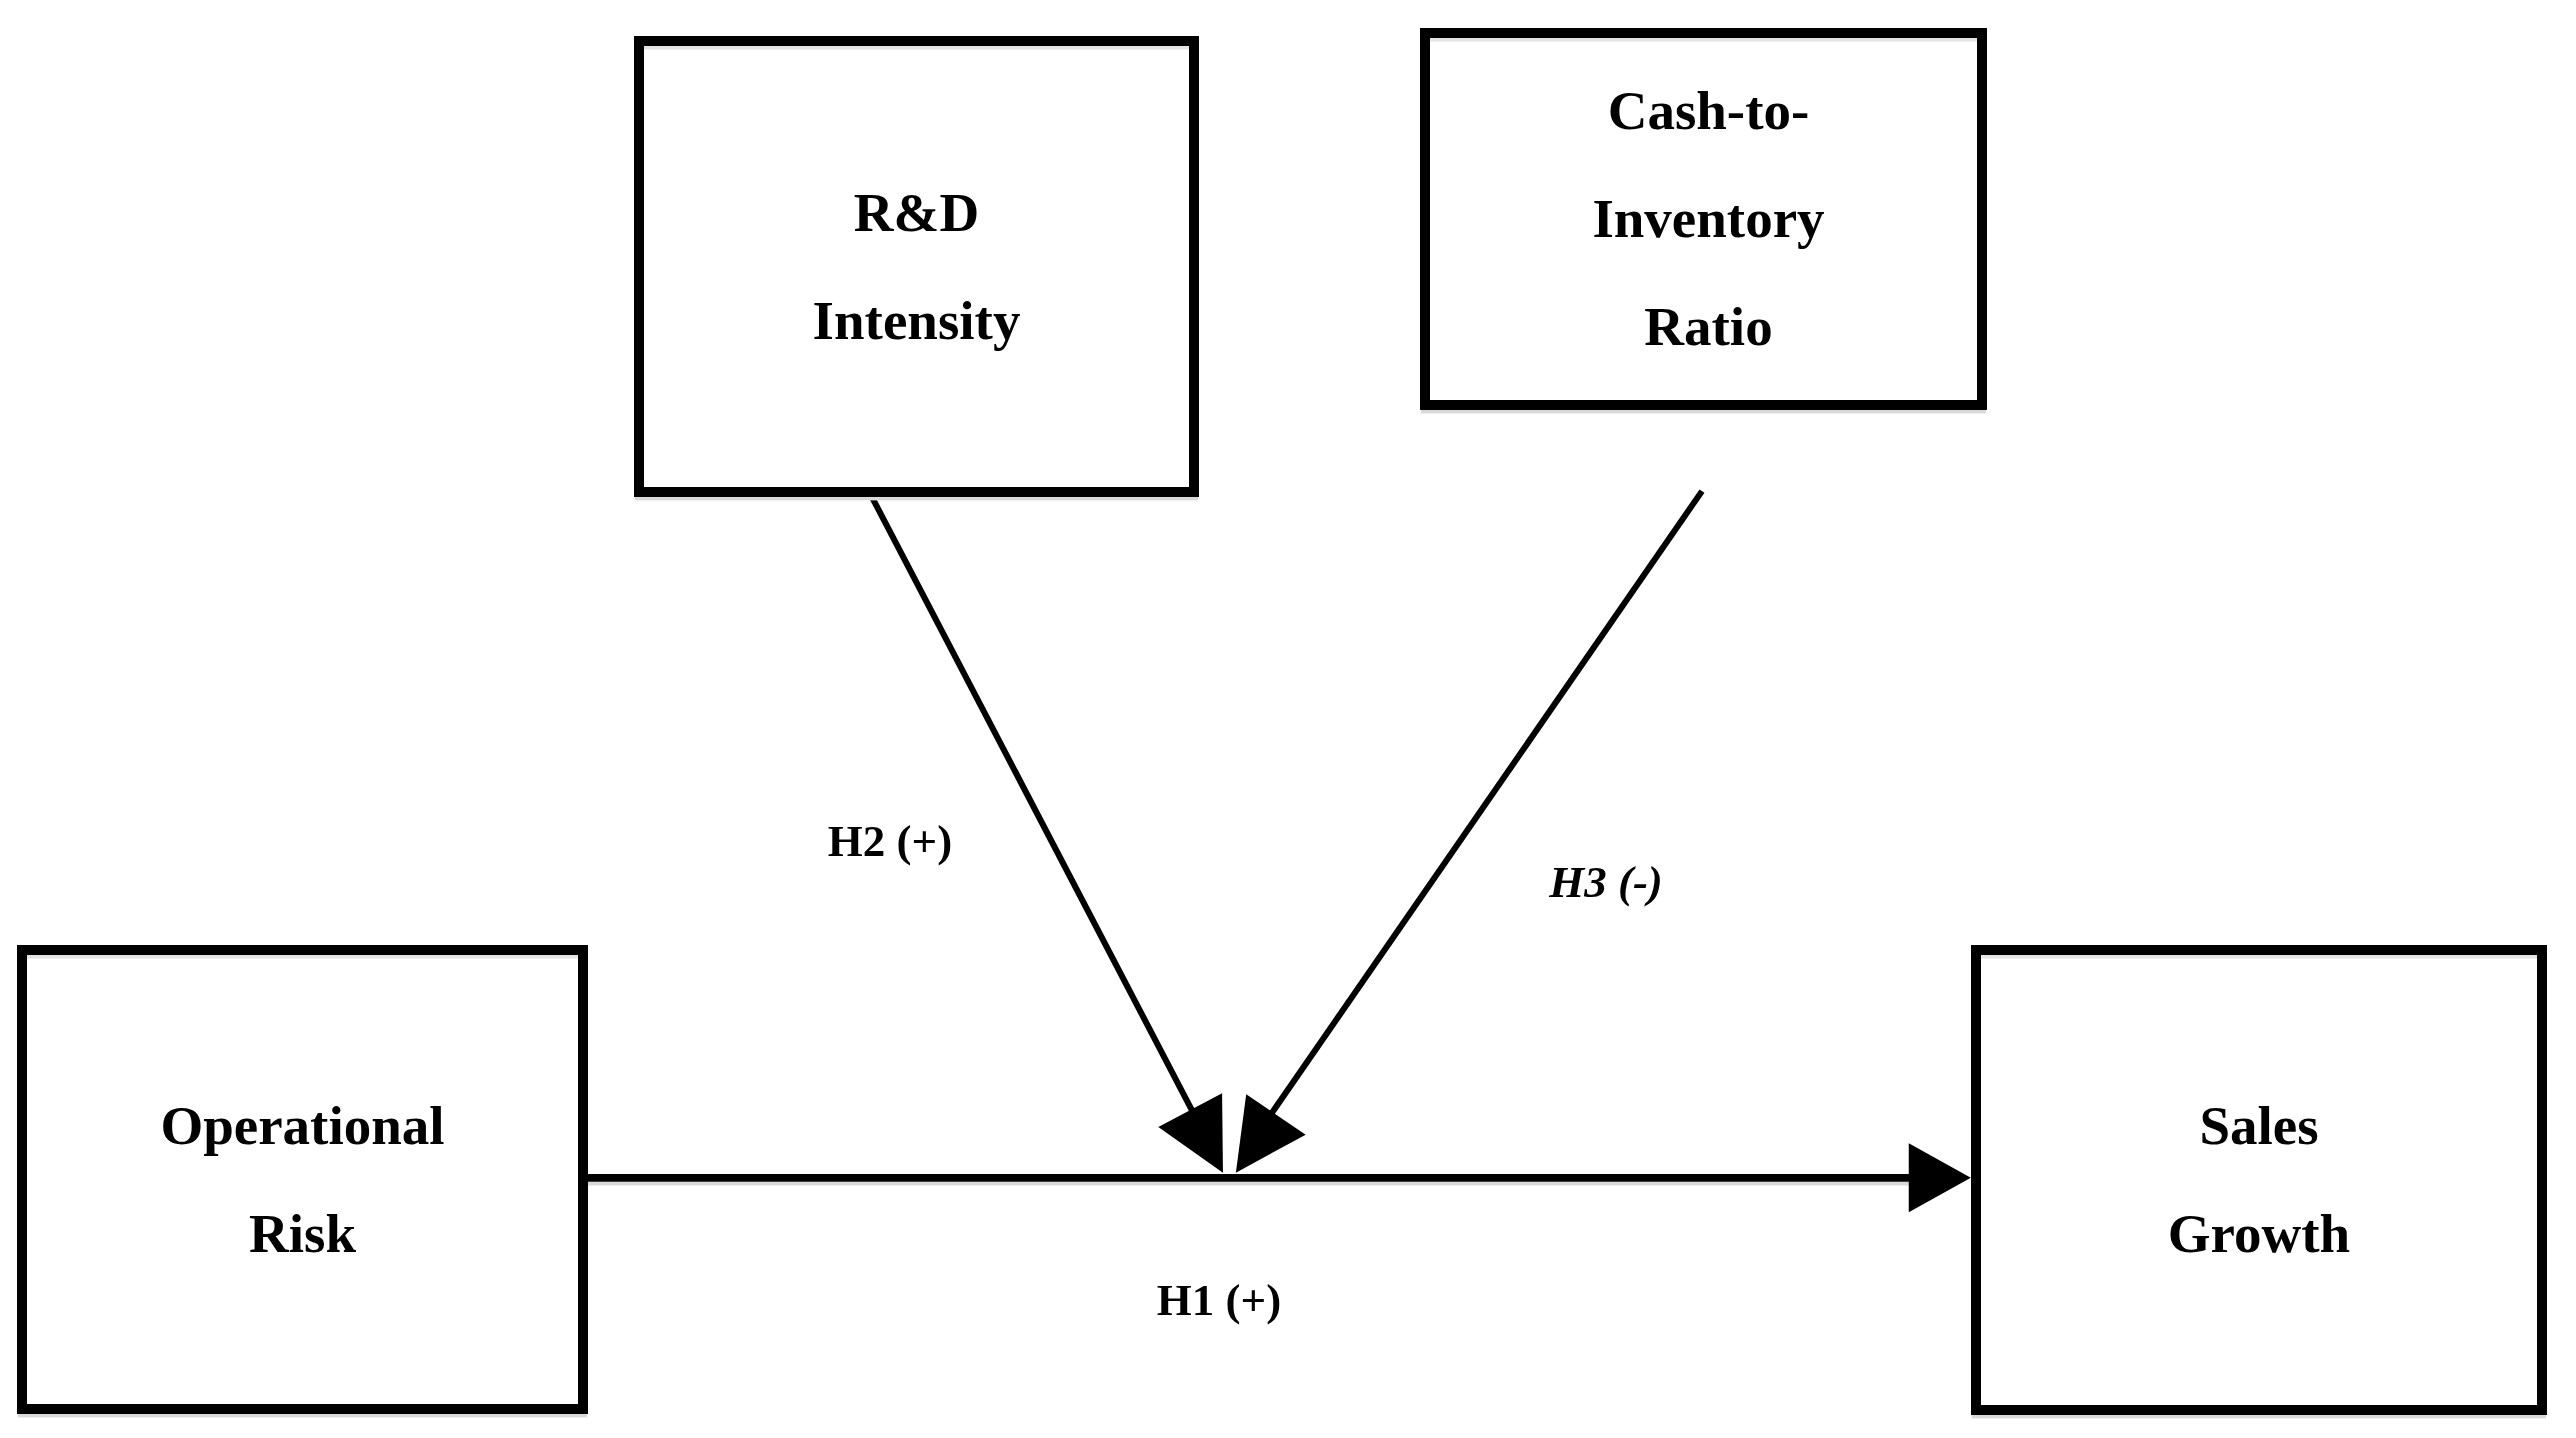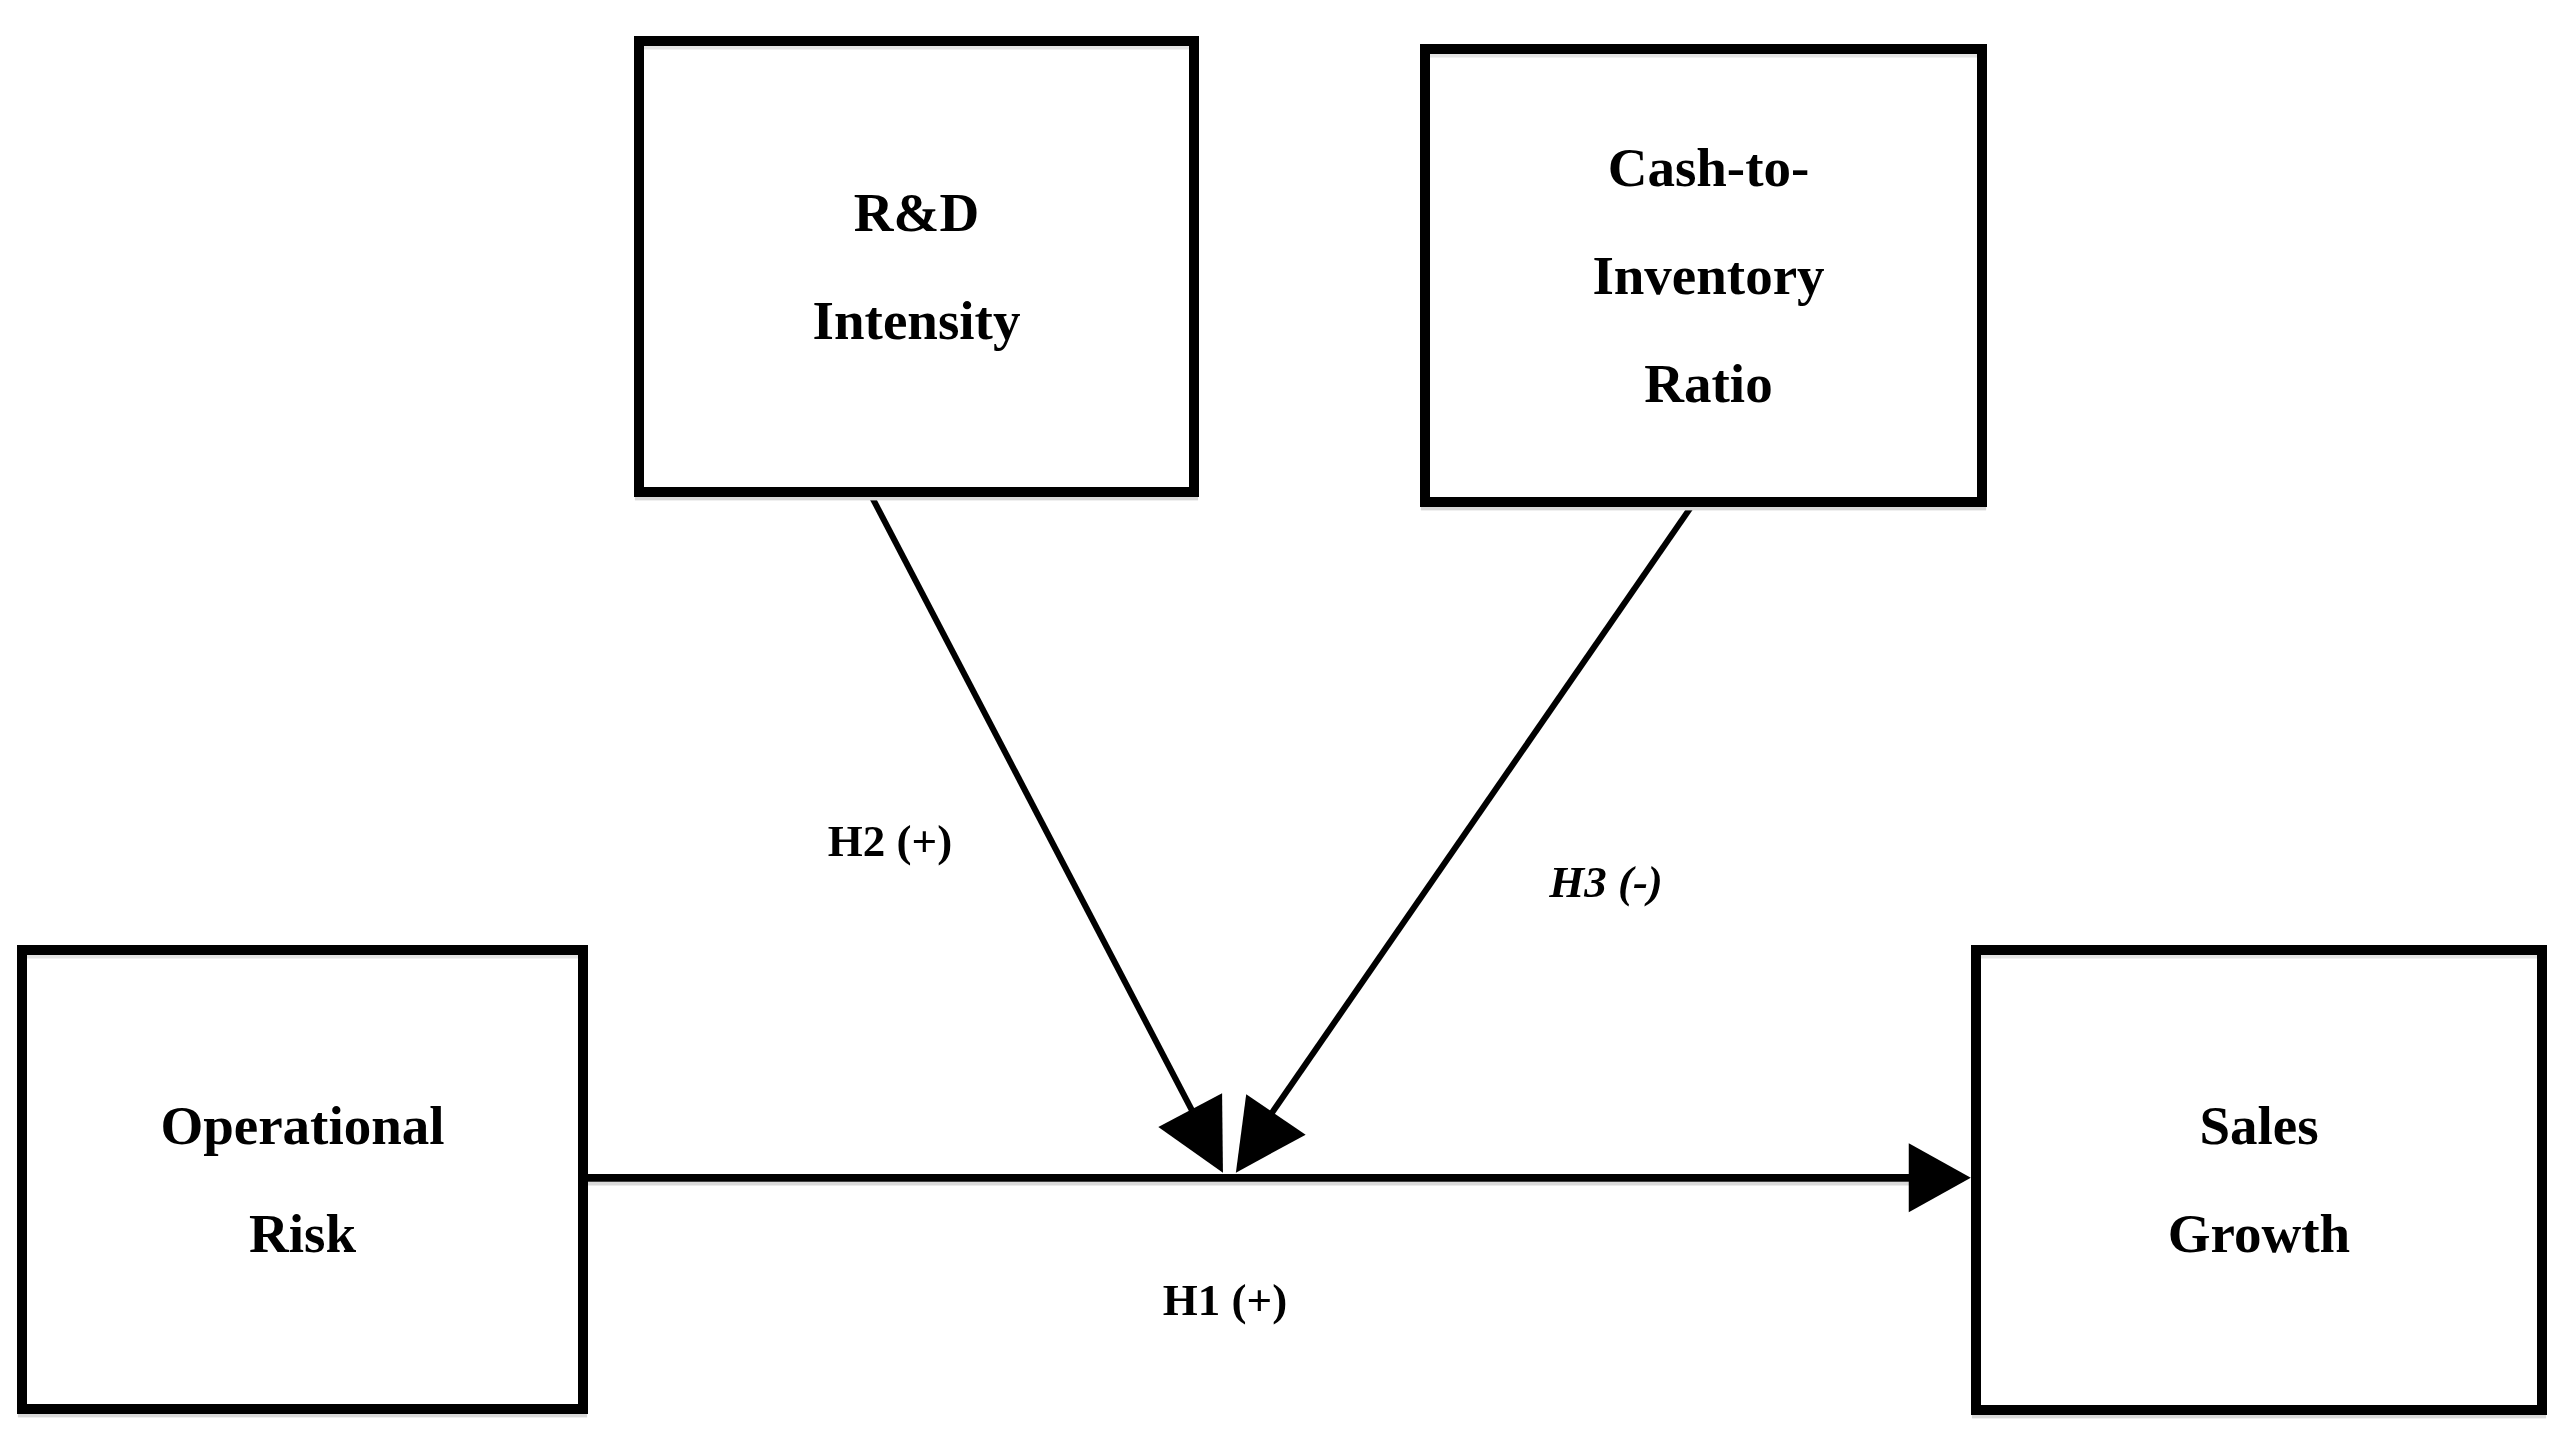--- a/index.html
+++ b/index.html
@@ -37,34 +37,34 @@
   }
   .node-line {
     display: block;
     font-weight: bold;
     font-size: 55px;
     line-height: 108px;
     color: #000000;
     white-space: nowrap;
   }
   .node-rd    { left: 586px;  top: 36px;   width: 565px; height: 461px; margin-left: 48px; }
-  .node-cash  { left: 1420px; top: 44px;   width: 567px; height: 463px; padding-left: 10px; }
+  .node-cash  { left: 1420px; top: 28px;   width: 567px; height: 382px; padding-left: 10px; }
   .node-op    { left: 17px;   top: 945px; width: 571px; height: 469px; align-items: center; }
   .node-sales { left: 1971px; top: 945px; width: 576px; height: 470px; }
   .edge-label {
     position: absolute;
     transform: translate(-50%, -50%);
     font-weight: bold;
     font-size: 45px;
     color: #000000;
     white-space: nowrap;
   }
   .label-h2 { left: 890px; top: 841px;  }
   .label-h3 { left: 1606px; top: 882px; font-style: italic;  }
-  .label-h1 { left: 1219px; top: 1300px; margin-left: 6px; }
+  .label-h1 { left: 1219px; top: 1300px; }
 </style>
 </head>
 <body>
 
 <div class="canvas">
 
   <svg class="edges-layer" viewBox="0 0 2989 1669" xmlns="http://www.w3.org/2000/svg">
 
     <line x1="682" y1="1367" x2="2222" y2="1367" stroke-width="9" stroke="#000000"></line>
     <line x1="682" y1="1374" x2="2222" y2="1374" stroke="#d9d9d9" stroke-width="4"></line>

